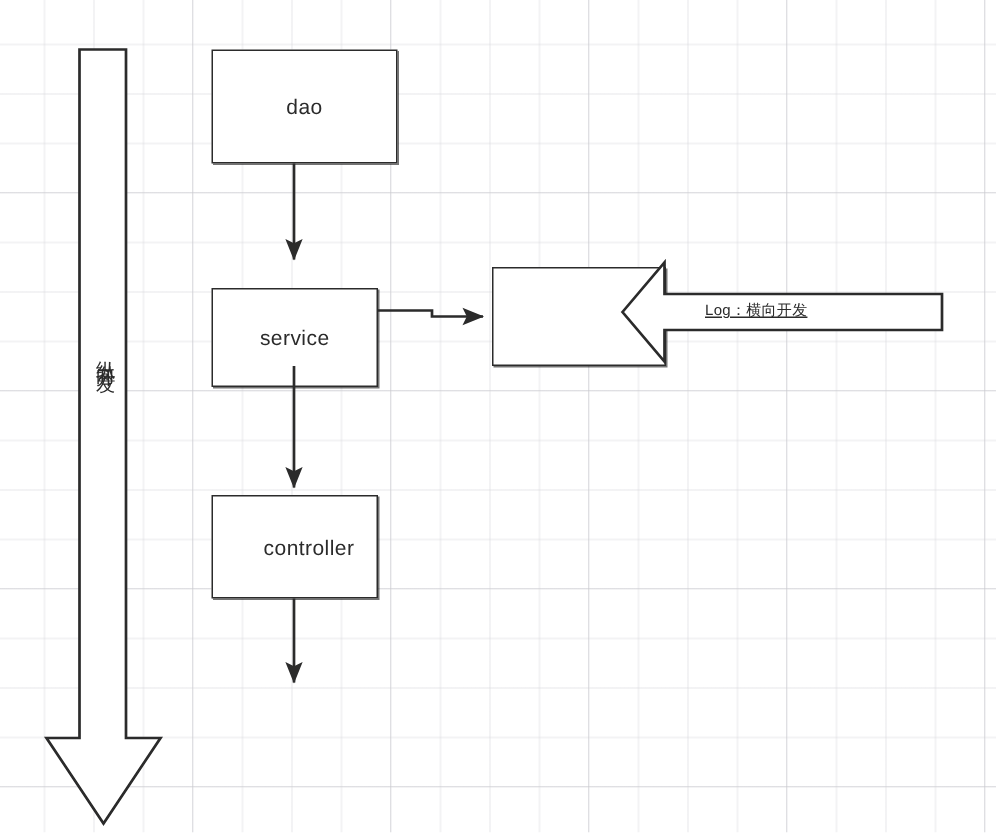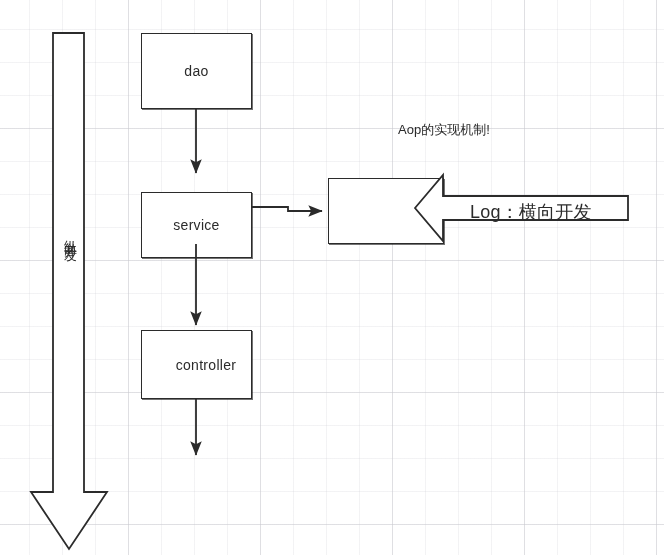--- a/index.html
+++ b/index.html
@@ -30,21 +30,21 @@
     border: 1.6px solid #2b2b2b;
     background: #ffffff;
     display: flex;
     align-items: center;
     justify-content: center;
     color: #2b2b2b;
     font-size: 14px;
     letter-spacing: 0.3px;
     box-shadow: 1px 1px 0 rgba(0,0,0,0.55);
   }
-  #node-dao        { left: 141px; top: 33px;  width: 111px; height: 76px; }
+  #node-dao        { left: 141px; top: 33px;  width: 124px; height: 76px; }
   #node-service    { left: 141px; top: 192px; width: 111px; height: 66px; }
   #node-controller { left: 141px; top: 330px; width: 111px; height: 69px; padding-left: 19px; }
   #node-frontend   { left: 141px; top: 460px; width: 111px; height: 69px; }
 
   #aspect-box {
     position: absolute;
     left: 328px; top: 178px;
     width: 116px; height: 66px;
     box-sizing: border-box;
     border: 1.6px solid #2b2b2b;
@@ -66,23 +66,24 @@
     color: #2b2b2b;
     font-size: 13px;
     white-space: nowrap;
   }
   #aop-note { left: 398px; top: 121px; }
 
   #log-label {
     position: absolute;
     left: 470px; top: 200px;
     color: #2b2b2b;
-    font-size: 18px;
+    font-size: 10px;
     white-space: nowrap;
     letter-spacing: 0.2px;
+    text-decoration: underline;
   }
 
   #vertical-label {
     position: absolute;
     left: 58px;
     top: 230px;
     width: 22px;
     color: #2b2b2b;
     font-size: 13px;
     line-height: 20px;
@@ -133,15 +134,14 @@
 
     <path d="M252,207 L288,207 L288,211 L322,211" fill="none" stroke="#2b2b2b" stroke-width="1.8" marker-end="url(#arrowhead)"></path>
   </svg>
 
   <svg class="layer" viewBox="0 0 664 555" width="664" height="555">
     <polygon points="415,208 443,175 443,196 628,196 628,220 443,220 443,241" fill="#ffffff" stroke="#2b2b2b" stroke-width="1.8" stroke-linejoin="miter"></polygon>
   </svg>
 
   <div id="log-label">Log：横向开发</div>
 
-  <div class="free-text" id="aop-note">Aop的实现机制!</div>
 
 </div>
 
 </body></html>

